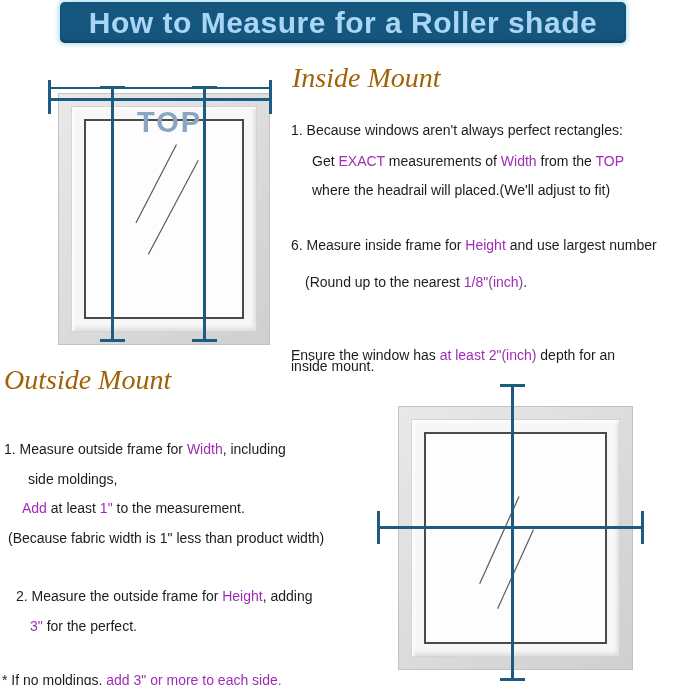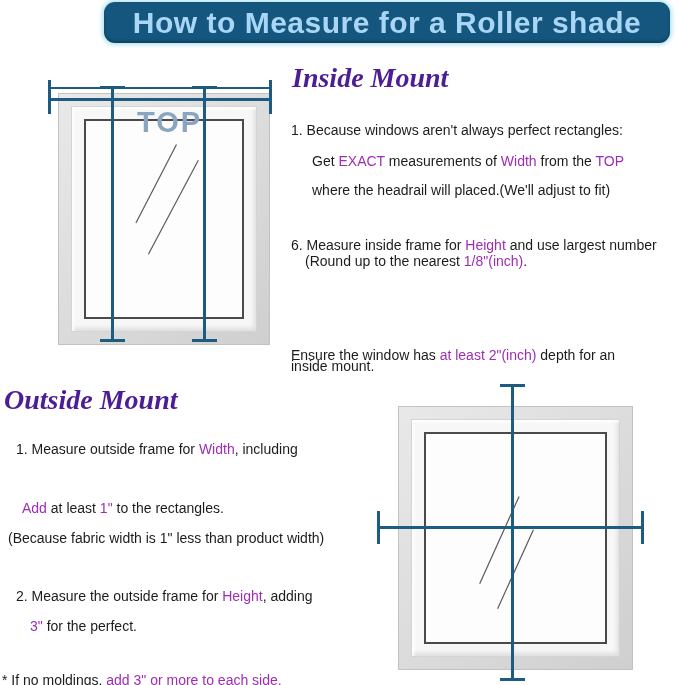--- a/index.html
+++ b/index.html
@@ -3,34 +3,34 @@
 <meta charset="utf-8">
 <style>
   html,body{margin:0;padding:0;background:#ffffff;}
   .page{
     position:relative;width:679px;height:685px;background:#ffffff;overflow:hidden;
     font-family:"Liberation Sans",sans-serif;color:#1c1c1c;
   }
   
   .banner{
     position:absolute;left:60px;top:2px;width:566px;height:41px;
-    background:#15567e;border-radius:11px;
+    background:#15567e;border-radius:5px;
     box-shadow:0 0 4px 2px #b4e2f0, inset 0 -2px 3px rgba(0,0,0,.25);
-    display:flex;align-items:center;justify-content:center;margin-left:44px;
+    display:flex;align-items:center;justify-content:center;
   }
   .banner span{
     color:#a9d6f5;font-size:30px;font-weight:700;letter-spacing:.5px;
     font-family:"Liberation Sans",sans-serif;white-space:nowrap;
   }
   
   .tline{position:absolute;font-size:14px;white-space:nowrap;line-height:20px;}
   .hl{color:#9f2db4;}
   h2.mount{
     position:absolute;margin:0;font-family:"Liberation Serif","DejaVu Serif",serif;
-    font-style:italic;font-weight:700;font-size:28px;color:#4c1d95;white-space:nowrap;
+    font-style:italic;font-weight:400;font-size:28px;color:#a16207;white-space:nowrap;
   }
   
   .fig{position:absolute;}
   .window{
     position:absolute;box-sizing:border-box;
     background:linear-gradient(135deg,#e9e9e9,#cfcfcf);
     border:1px solid #c2c2c2;padding:12px;
   }
   .frame-mid{
     box-sizing:border-box;width:100%;height:100%;
@@ -91,27 +91,28 @@
     <div class="vline" style="left:71px;top:6px;height:256px;"></div>
     <div class="vline" style="left:163px;top:6px;height:256px;"></div>
     <div class="top-label" style="left:97px;top:26px;">TOP</div>
   </div>
 
   <h2 class="mount" style="left:292px;top:62px;">Inside Mount</h2>
   <p class="tline" style="left:291px;top:106px;"><span>1. Because windows aren't always perfect rectangles:</span></p>
   <p class="tline" style="left:312px;top:137px;"><span>Get </span><span class="hl">EXACT</span><span> measurements of </span><span class="hl">Width</span><span> from the </span><span class="hl">TOP</span></p>
   <p class="tline" style="left:312px;top:166px;"><span>where the headrail will placed.(We'll adjust to fit)</span></p>
   <p class="tline" style="left:291px;top:221px;"><span>6. Measure inside frame for </span><span class="hl">Height</span><span> and use largest number</span></p>
-  <p class="tline" style="left:305px;top:237px;"><span>(Round up to the nearest </span><span class="hl">1/8"(inch)</span><span>.</span></p>
+  <p class="tline" style="left:305px;top:258px;"><span>(Round up to the nearest </span><span class="hl">1/8"(inch)</span><span>.</span></p>
   <p class="tline" style="left:291px;top:297px;margin-top:48px;"><span>Ensure the window has </span><span class="hl">at least 2"(inch)</span><span> depth for an</span></p>
   <p class="tline" style="left:291px;top:342px;"><span>inside mount.</span></p>
 
-  <h2 class="mount" style="left:4px;top:384px;">Outside Mount</h2>
-  <p class="tline" style="left:16px;top:425px;"><span>1. Measure outside frame for </span><span class="hl">Width</span><span>, including</span></p>
-  <p class="tline" style="left:22px;top:484px;"><span class="hl">Add</span><span> at least </span><span class="hl">1"</span><span> to the rectangles.</span></p>
+  <h2 class="mount" style="left:4px;top:364px;">Outside Mount</h2>
+  <p class="tline" style="left:4px;top:425px;"><span>1. Measure outside frame for </span><span class="hl">Width</span><span>, including</span></p>
+  <p class="tline" style="left:28px;top:455px;"><span>side moldings,</span></p>
+  <p class="tline" style="left:22px;top:484px;"><span class="hl">Add</span><span> at least </span><span class="hl">1"</span><span> to the measurement.</span></p>
   <p class="tline" style="left:8px;top:514px;"><span>(Because fabric width is 1" less than product width)</span></p>
   <p class="tline" style="left:16px;top:572px;"><span>2. Measure the outside frame for </span><span class="hl">Height</span><span>, adding</span></p>
   <p class="tline" style="left:30px;top:602px;"><span class="hl">3"</span><span>  for the perfect.</span></p>
   <p class="tline" style="left:2px;top:656px;"><span>* If no moldings, </span><span class="hl">add 3" or more to each side.</span></p>
 
   <div class="fig" style="left:373px;top:380px;width:292px;height:305px;">
     <div class="window" style="left:25px;top:26px;width:235px;height:264px;">
       <div class="frame-mid">
         <div class="glass">
           <svg viewBox="0 0 100 100" preserveAspectRatio="none">

